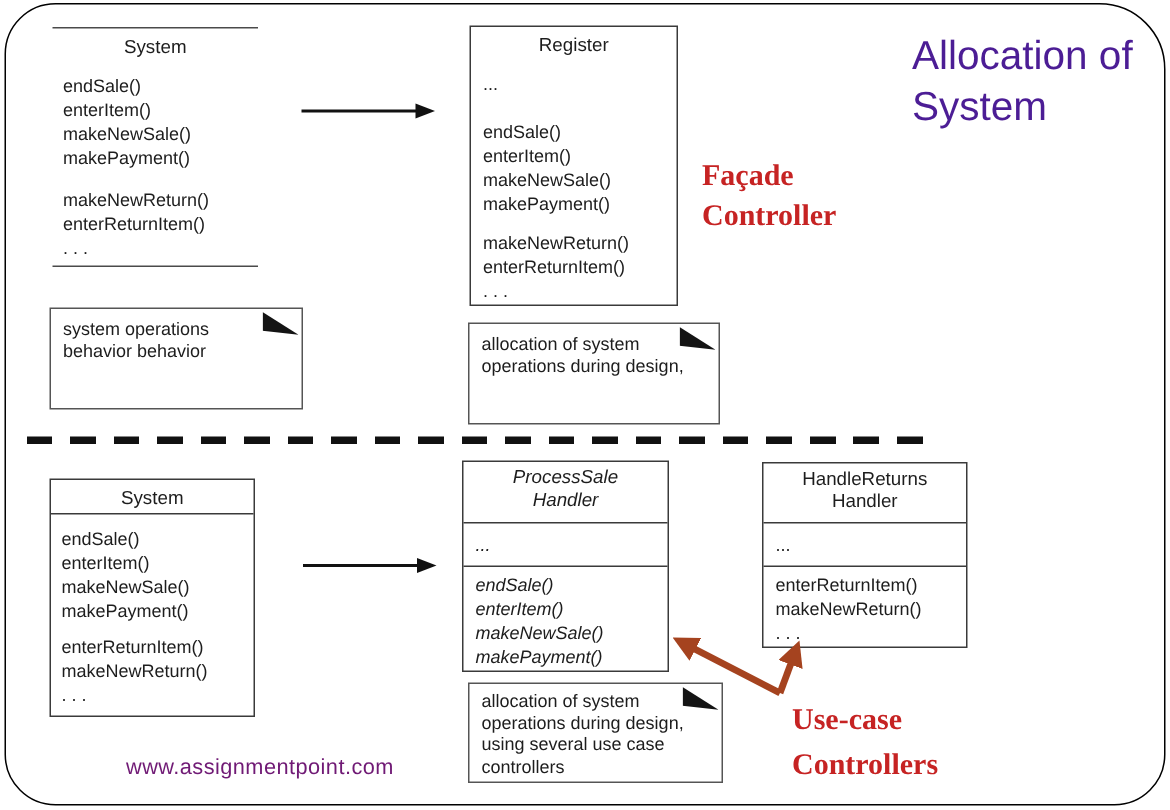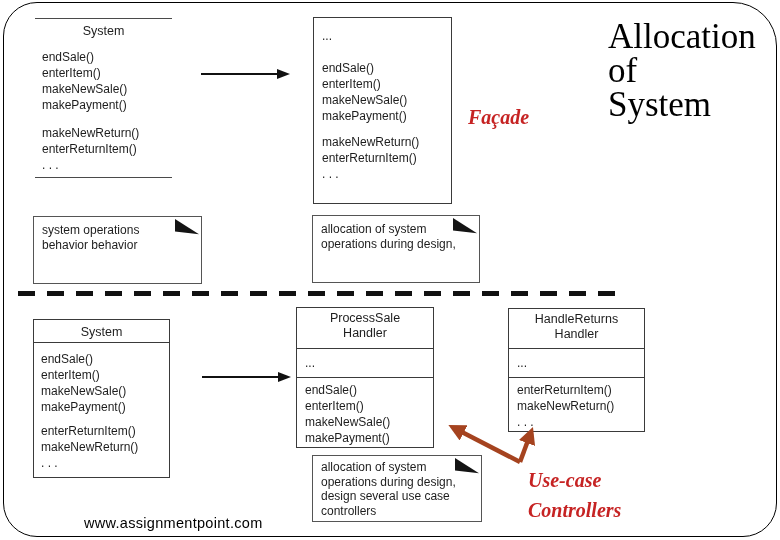--- a/index.html
+++ b/index.html
@@ -34,28 +34,28 @@
     position:absolute; width:0; height:0;
     border-left:13px solid #111; border-top:5.5px solid transparent; border-bottom:5.5px solid transparent;
   }
   .dashed {
     position:absolute; left:18px; top:291px; width:604px; height:4.5px;
     background:repeating-linear-gradient(90deg,#111 0 17px,transparent 17px 29px);
   }
   
   .slide-title {
     position:absolute; left:608px; top:20px; width:172px;
-    font-family:Liberation Serif, serif; font-size:35px; line-height:34px; color:#000000;
+    font-family:Liberation Sans, sans-serif; font-size:27px; line-height:34px; color:#4c1d95;
   }
   .red-label {
     position:absolute; font-family:"Liberation Serif", serif; font-weight:bold;
-    font-size:20px; line-height:27px; color:var(--accent-red,#c62323);font-style:italic;
+    font-size:20px; line-height:27px; color:var(--accent-red,#c62323);
   }
   .footer {
-    position:absolute; left:84px; top:515px; font-size:14.5px; color:#000000; letter-spacing:.3px;
+    position:absolute; left:84px; top:504px; font-size:14.5px; color:#701a75; letter-spacing:.3px;
   }
   .pointer-svg { position:absolute; left:440px; top:408px; }
   .pointer-svg line { stroke:var(--arrow-brown,#a5431f); stroke-width:4.5; }
   .pointer-svg .mk { fill:var(--arrow-brown,#a5431f); }
 </style>
 </head>
 <body>
 
 <div class="canvas">
   <div class="slide-frame"></div>
@@ -70,42 +70,44 @@
     <div class="op" style="margin-top:12px;">makeNewReturn()</div>
     <div class="op">enterReturnItem()</div>
     <div class="op">. . .</div>
   </div>
   <div class="lines-only-bottom" style="left:35px;top:177px;width:137px;"></div>
 
   <div class="hline" style="left:201px;top:73px;width:78px;"></div>
   <div class="ahead" style="left:277px;top:68.5px;"></div>
 
   <div class="box uml-text" style="left:313px;top:17px;width:139px;height:187px;">
+    <div class="cls-title" style="margin-top:4px;">Register</div>
     <div style="padding-left:8px;">
       <div class="op" style="margin-top:10px;">...</div>
       <div class="op" style="margin-top:16px;">endSale()</div>
       <div class="op">enterItem()</div>
       <div class="op">makeNewSale()</div>
       <div class="op">makePayment()</div>
       <div class="op" style="margin-top:10px;">makeNewReturn()</div>
       <div class="op">enterReturnItem()</div>
       <div class="op">. . .</div>
     </div>
   </div>
 
   <div class="slide-title">
     <div>Allocation of</div>
     <div>System</div>
   </div>
 
   <div class="red-label" style="left:468px;top:104px;">
     <div>Façade</div>
+    <div>Controller</div>
   </div>
 
-  <div class="note" style="left:33px;top:216px;width:169px;height:68px;">
+  <div class="note" style="left:33px;top:205px;width:169px;height:68px;">
     <div class="fold"></div>
     <div>system operations</div>
     <div>behavior behavior</div>
   </div>
 
   <div class="note" style="left:312px;top:215px;width:168px;height:68px;">
     <div class="fold"></div>
     <div>allocation of system</div>
     <div>operations during design,</div>
   </div>
@@ -121,21 +123,21 @@
       <div class="op">makePayment()</div>
       <div class="op" style="margin-top:8px;">enterReturnItem()</div>
       <div class="op">makeNewReturn()</div>
       <div class="op">. . .</div>
     </div>
   </div>
 
   <div class="hline" style="left:202px;top:376px;width:78px;"></div>
   <div class="ahead" style="left:278px;top:371.5px;"></div>
 
-  <div class="box uml-text" style="left:296px;top:307px;width:138px;height:141px;">
+  <div class="box uml-text" style="left:308px;top:307px;width:138px;height:141px;font-style:italic;">
     <div class="cls-title sep" style="padding-top:3px;height:41px;box-sizing:border-box;line-height:15px;">
       <div>ProcessSale</div>
       <div>Handler</div>
     </div>
     <div class="sep" style="height:29px;box-sizing:border-box;padding:6px 0 0 8px;">
       <div>...</div>
     </div>
     <div style="padding:4px 0 0 8px;">
       <div class="op">endSale()</div>
       <div class="op">enterItem()</div>
@@ -156,21 +158,21 @@
       <div class="op">enterReturnItem()</div>
       <div class="op">makeNewReturn()</div>
       <div class="op">. . .</div>
     </div>
   </div>
 
   <div class="note" style="left:312px;top:455px;width:170px;height:67px;padding-top:4px;line-height:14.5px;">
     <div class="fold"></div>
     <div>allocation of system</div>
     <div>operations during design,</div>
-    <div>design several use case</div>
+    <div>using several use case</div>
     <div>controllers</div>
   </div>
 
   <svg class="pointer-svg" width="110" height="70" viewBox="0 0 110 70">
     <defs>
       <marker id="mk" markerWidth="3.8" markerHeight="3.8" refX="1.9" refY="1.9" orient="auto">
         <path class="mk" d="M0,0 L3.8,1.9 L0,3.8 z"></path>
       </marker>
     </defs>
     <line x1="80" y1="54" x2="16" y2="21" marker-end="url(#mk)"></line>

